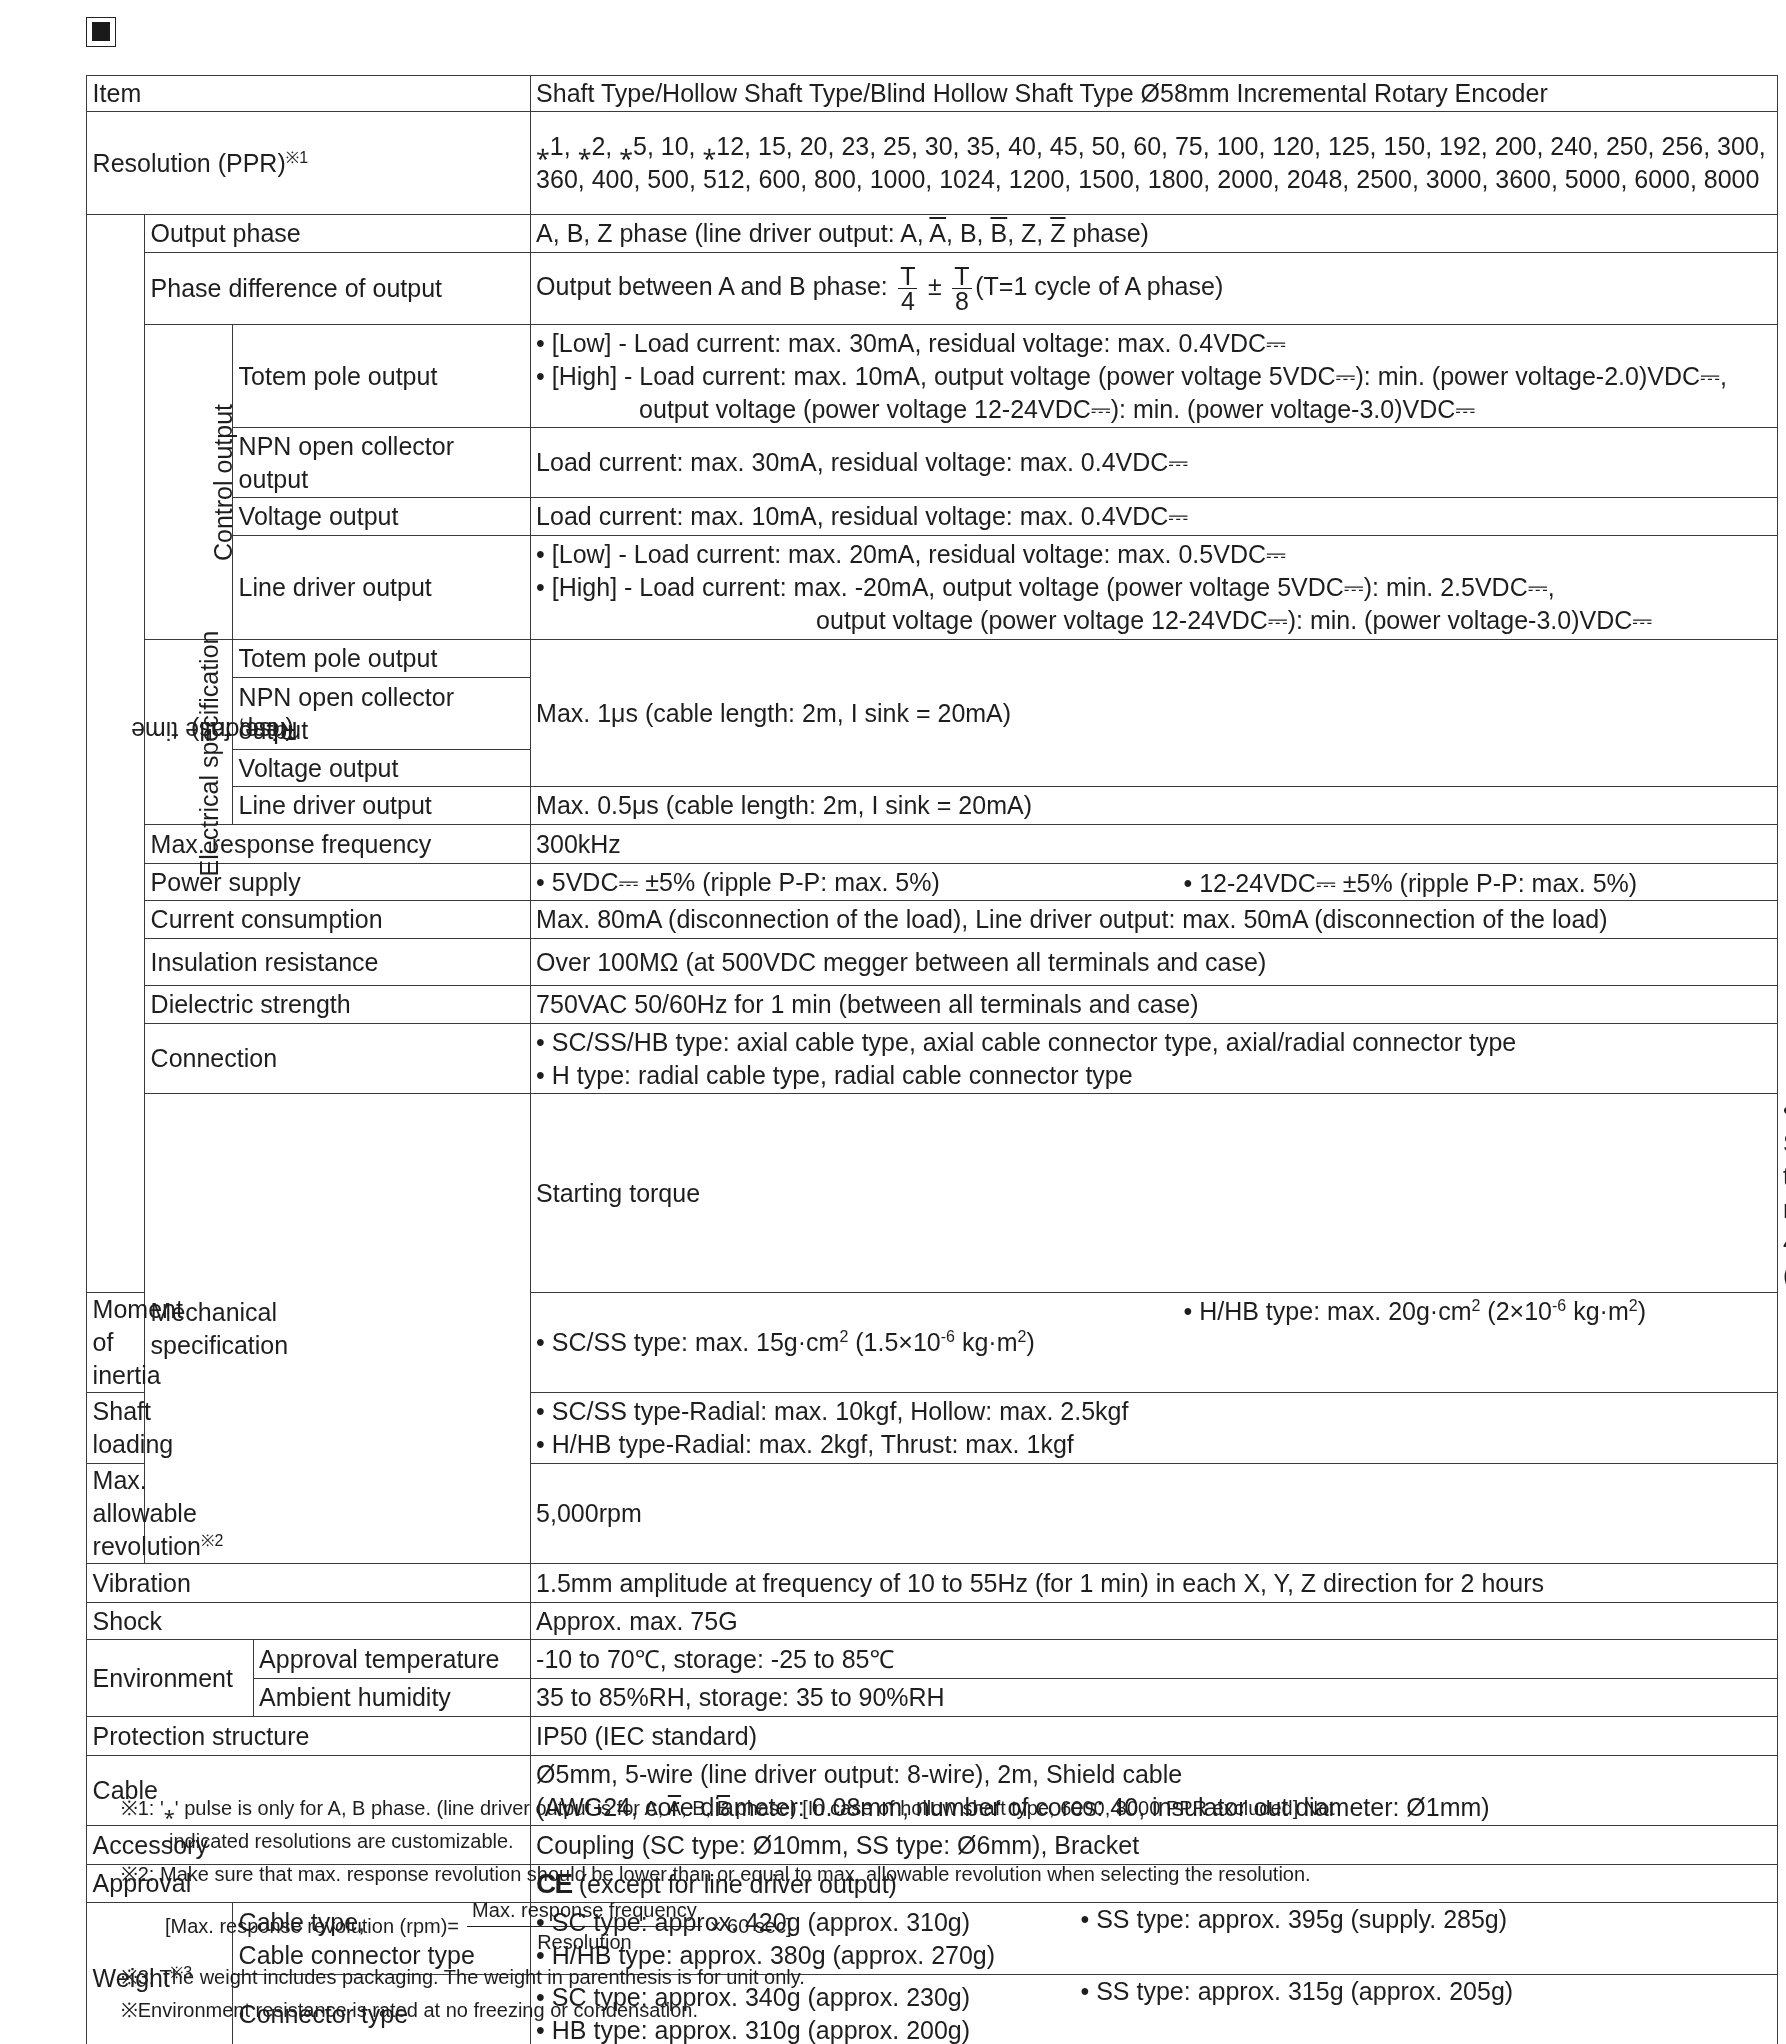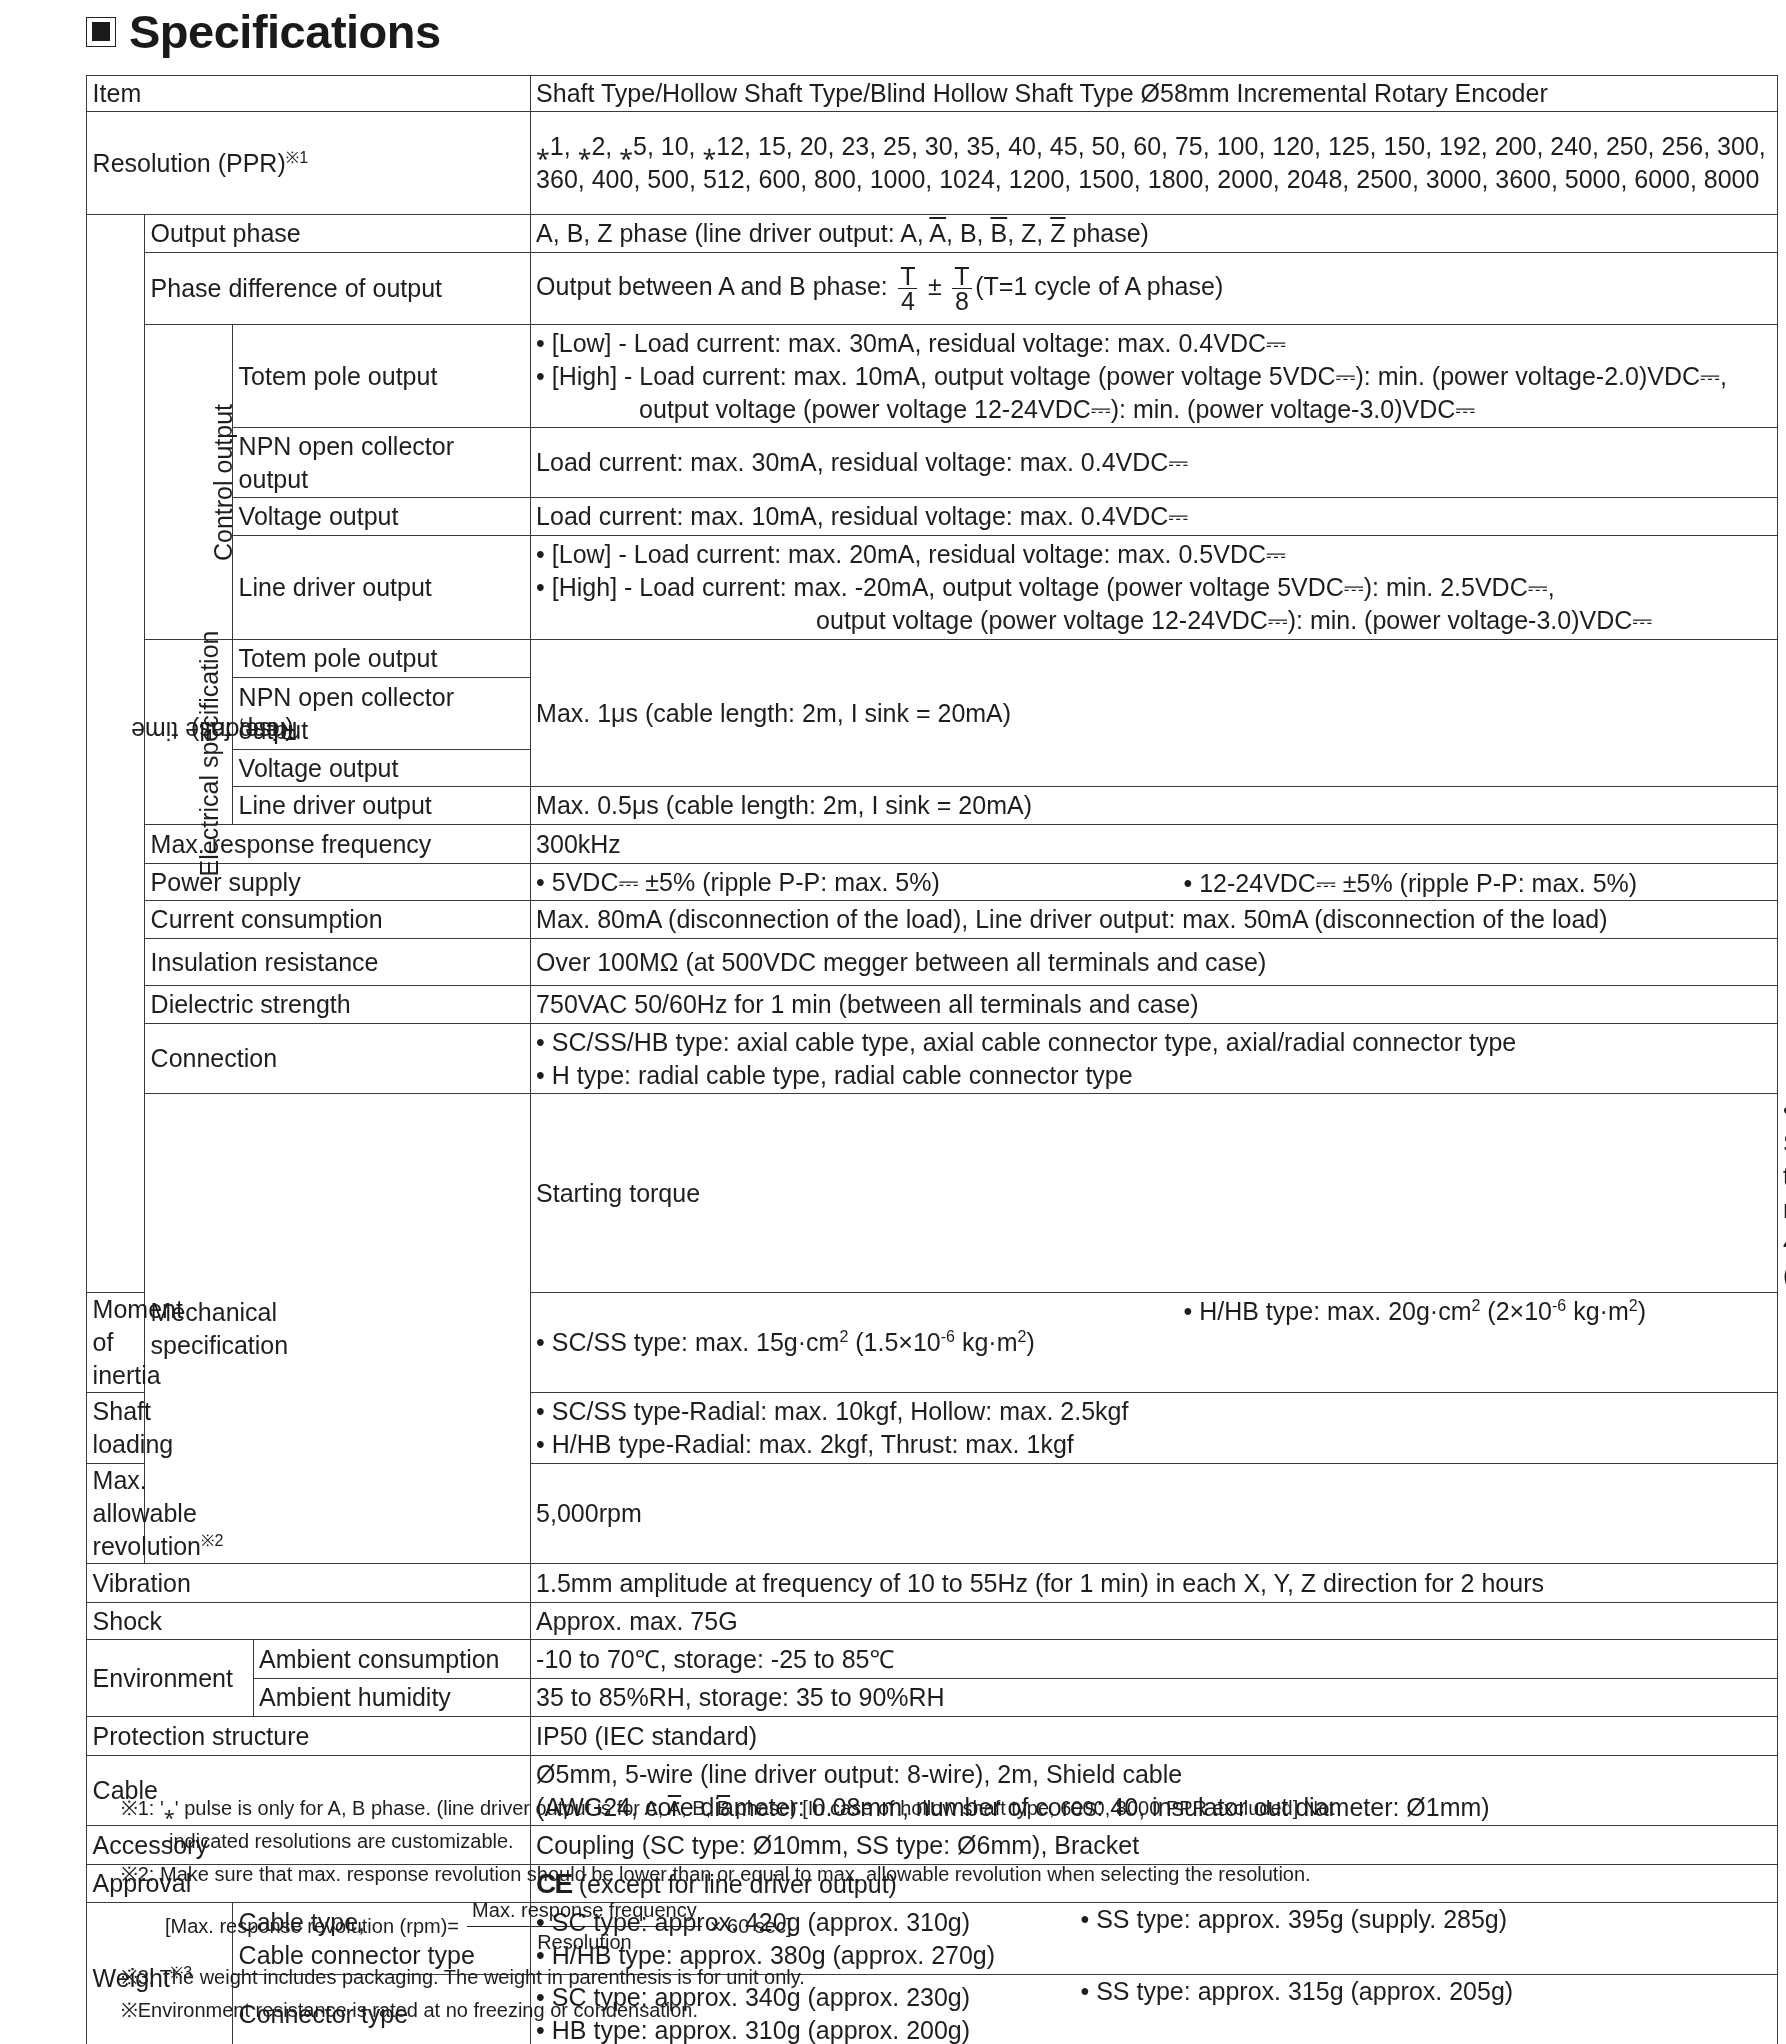--- a/index.html
+++ b/index.html
@@ -31,21 +31,20 @@
   .formula .frac2 { display:inline-flex; flex-direction:column; align-items:center; margin:0 7.5px; line-height:31px; }
   .formula .frac2 .num { border-bottom:1.9px solid #222; padding:0 5.6px; }
 </style>
 </head>
 <body>
 
 <div class="title">
   <span class="title-box">
       <i></i>
     </span>
-  <span class="title-text">Specifications</span>
 </div>
 
 <table class="spec">
   <colgroup>
     <col style="width:58px">
       <col style="width:88px">
       <col style="width:20.5px">
       <col style="width:277px">
       <col style="width:1247px">
   </colgroup>
@@ -169,21 +168,21 @@
   <tr style="height:39px">
     <td colspan="4">Vibration</td>
     <td>1.5mm amplitude at frequency of 10 to 55Hz (for 1 min) in each X, Y, Z direction for 2 hours</td>
   </tr>
   <tr style="height:37px">
     <td colspan="4">Shock</td>
     <td>Approx. max. 75G</td>
   </tr>
   <tr style="height:39px">
     <td colspan="3" rowspan="2">Environment</td>
-    <td>Ambient consumption</td>
+    <td>Approval temperature</td>
     <td>-10 to 70℃, storage: -25 to 85℃</td>
   </tr>
   <tr style="height:38px">
     <td>Ambient humidity</td>
     <td>35 to 85%RH, storage: 35 to 90%RH</td>
   </tr>
   <tr style="height:39px">
     <td colspan="4">Protection structure</td>
     <td>IP50 (IEC standard)</td>
   </tr>

